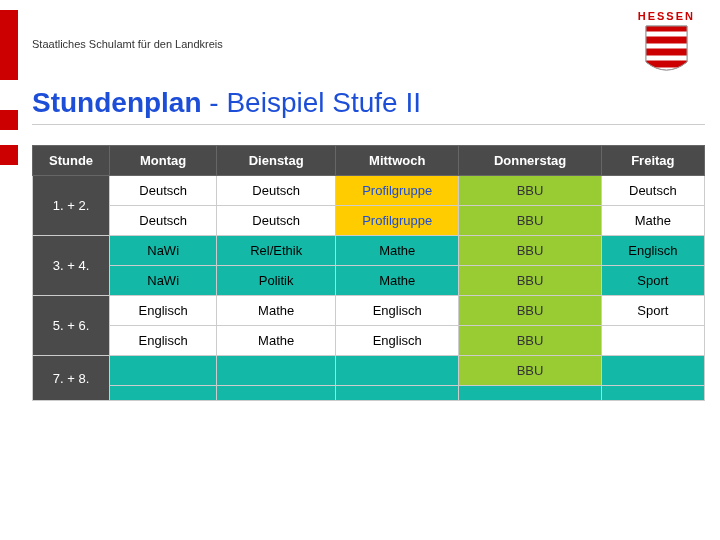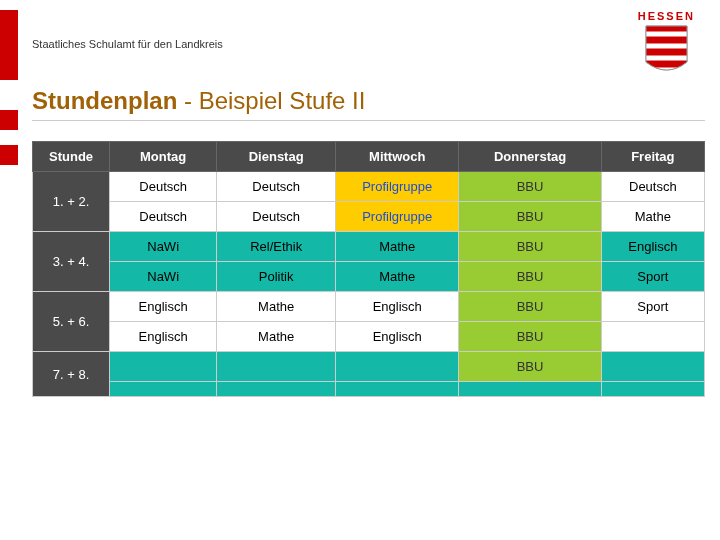--- a/index.html
+++ b/index.html
@@ -61,23 +61,23 @@
       letter-spacing: 2px;
       margin-bottom: 2px;
     }
     .hessen-shield {
       width: 45px;
       height: 55px;
     }
 
     
     .page-title {
-      font-size: 24px;
+      font-size: 28px;
       font-weight: normal;
-      color: #a16207;
+      color: #1d4ed8;
       margin-bottom: 20px;
       border-bottom: 1px solid #ccc;
       padding-bottom: 5px;
     }
     .page-title strong {
       font-weight: bold;
     }
 
     
     .schedule-table {

